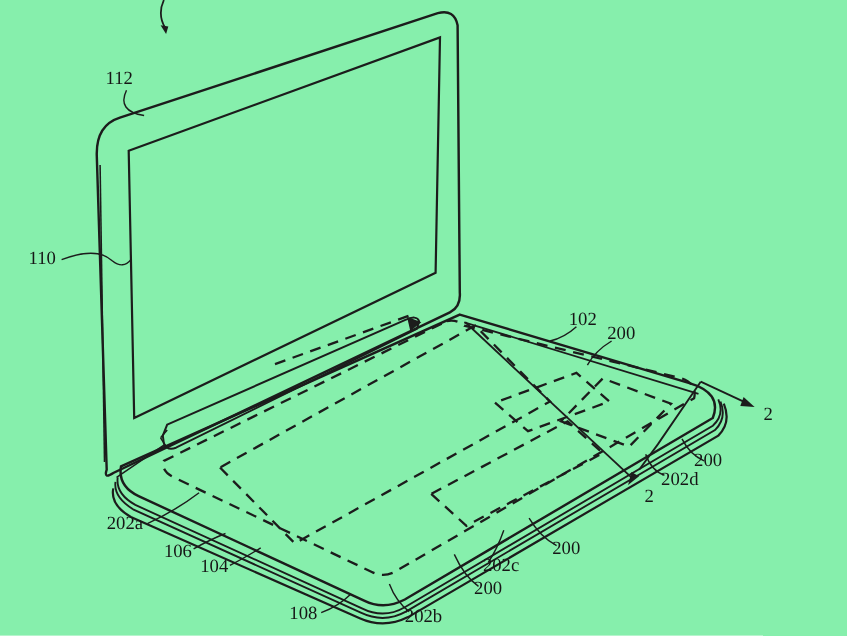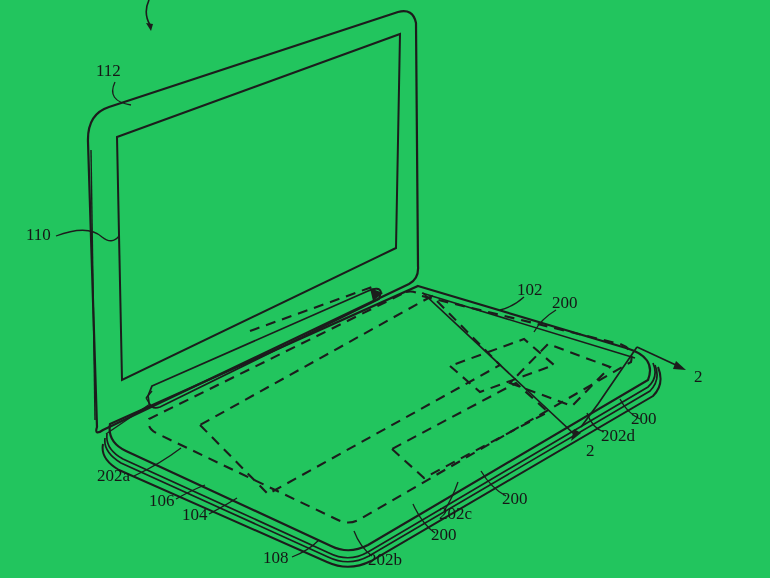--- a/index.html
+++ b/index.html
@@ -1,17 +1,17 @@
 <!DOCTYPE html>
 <html><head>
 <meta charset="utf-8">
 <style>
   html,body{margin:0;padding:0;background:#ffffff;}
   .canvas{
-    position:relative;width:770px;height:578px;background:#22c55e;overflow:hidden;
+    position:relative;width:770px;height:578px;background:#86efac;overflow:hidden;
     font-family:"Liberation Serif", serif;
   }
   svg{display:block;}
   .ink{stroke:#1c1c1c;fill:none;}
   .ref-label{
     font-family:"Liberation Serif", serif;
     font-size:17px;fill:#161616;
   }
 </style>
 </head>

